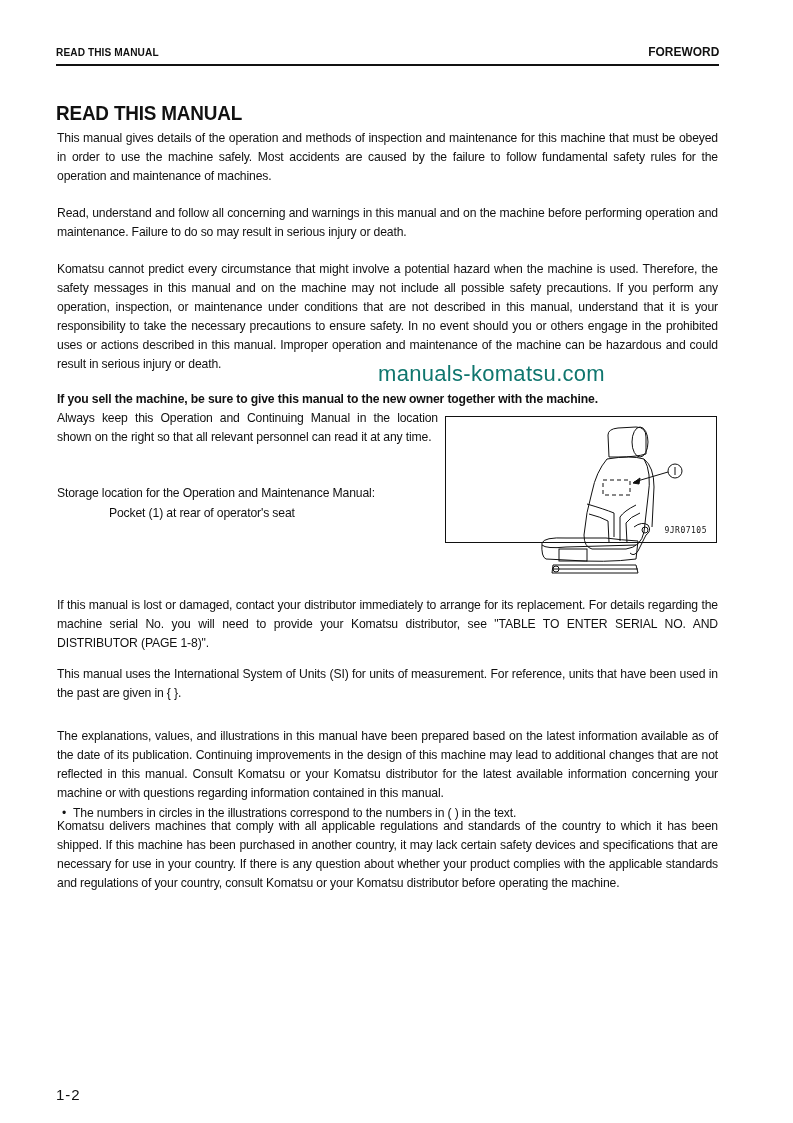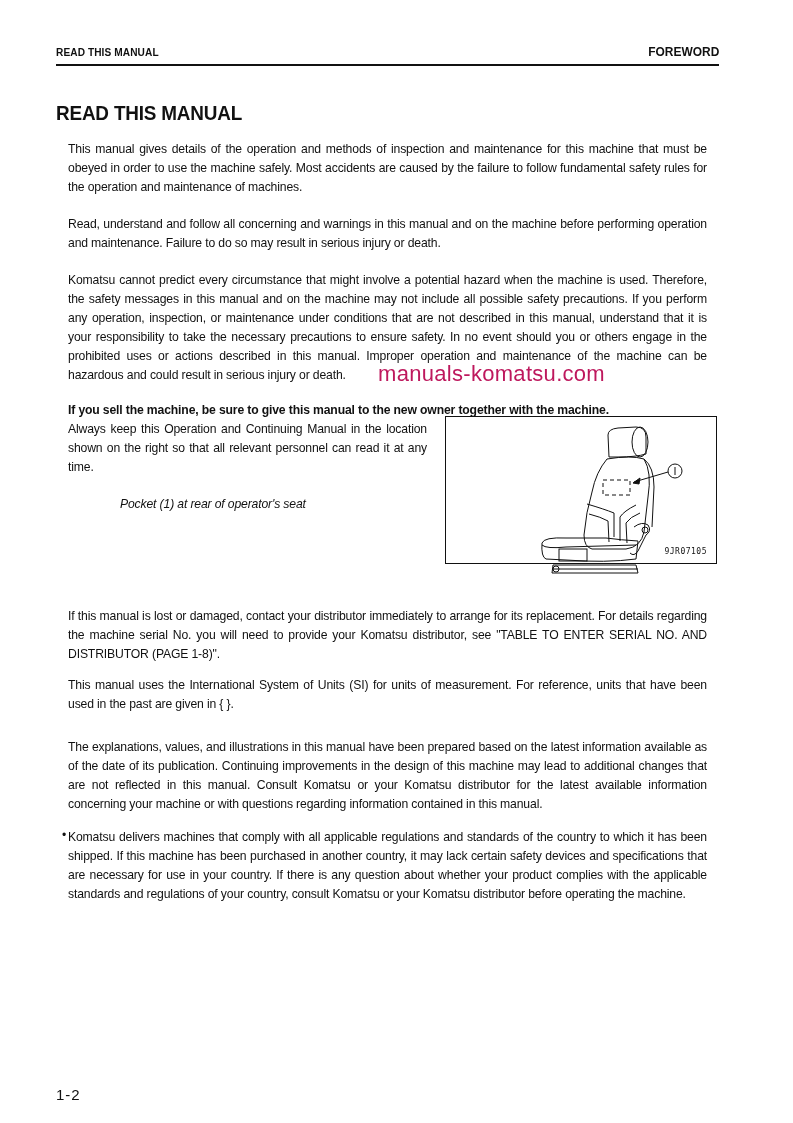--- a/index.html
+++ b/index.html
@@ -2,26 +2,26 @@
 <html><head>
 <meta charset="utf-8">
 <style>
   html, body { margin: 0; padding: 0; background: #ffffff; }
   body { width: 793px; height: 1123px; position: relative; overflow: hidden; color: #111; font-family: "Liberation Sans", sans-serif; }
   .hdr-left { position: absolute; left: 56px; top: 46px; font-size: 11px; font-weight: bold; letter-spacing: 0.1px; transform: scaleX(0.92); transform-origin: left; }
   .hdr-right { position: absolute; right: 74px; top: 44px; font-size: 13px; font-weight: bold; transform: scaleX(0.92); transform-origin: right; }
   .hdr-rule { position: absolute; left: 56px; top: 64px; width: 663px; height: 2px; background: #111; }
   .title { position: absolute; left: 56px; top: 101px; font-size: 21px; font-weight: bold; transform: scaleX(0.9); transform-origin: left; letter-spacing: -0.2px; }
   .body { position: absolute; left: 56px; width: 663px; font-size: 12.2px; line-height: 18.9px; text-align: justify; letter-spacing: -0.15px; }
-  .body p { margin: 12px; }
+  .body p { margin: 1px; }
   .narrow { width: 383px; }
-  .watermark { position: absolute; left: 378px; top: 361px; font-size: 22px; color: #be185d; letter-spacing: 0.3px; }
-  .figure { position: absolute; left: 445px; top: 416px; width: 272px; height: 148px; border: 1px solid #111; box-sizing: border-box; }
+  .watermark { position: absolute; left: 378px; top: 361px; font-size: 22px; color: #0f766e; letter-spacing: 0.3px; }
+  .figure { position: absolute; left: 445px; top: 416px; width: 272px; height: 127px; border: 1px solid #111; box-sizing: border-box; }
   .fig-code { position: absolute; right: 9px; bottom: 7px; font-size: 8px; font-family: "DejaVu Sans Mono", monospace; letter-spacing: 0.5px; }
-  .indent { padding-left: 52px; font-style: italic; }
+  .indent { padding-left: 52px; }
   .bullet-row { display: flex; padding-left: 6px; }
   .bullet-dot { width: 11px; flex: none; }
   .example { padding-left: 17px; }
   .page-no { position: absolute; left: 56px; top: 1086px; font-size: 15px; letter-spacing: 1px; }
 </style>
 </head>
 <body>
 
 <div class="hdr-left">READ THIS MANUAL</div>
 <div class="hdr-right">FOREWORD</div>
@@ -45,20 +45,21 @@
 
 <div class="body" style="top:389px;font-weight:bold;">
   <p>If you sell the machine, be sure to give this manual to the new owner together with the machine.</p>
 </div>
 
 <div class="body narrow" style="top:408px;">
   <p>Always keep this Operation and Continuing Manual in the location shown on the right so that all relevant personnel can read it at any time.</p>
 </div>
 
 <div class="body narrow" style="top:483px; text-align:left;">
+  <p>Storage location for the Operation and Maintenance Manual:</p>
   <p class="indent">Pocket (1) at rear of operator's seat</p>
 </div>
 
 <div class="figure">
   <svg width="270" height="161" viewBox="0 0 270 161" fill="none" stroke="#111" stroke-width="1">
 
     <path d="M162 18 Q162 12 172 11 L190 10 Q200 10 200 20 L200 37 Q190 40 172 40 L163 40 Z"></path>
     <ellipse cx="194" cy="25" rx="8" ry="15"></ellipse>
 
     <path d="M161 42 Q150 55 146 75 Q140 95 138 118 Q138 130 146 132 L180 132 Q195 130 198 115 L202 80 Q206 55 198 42 Q185 38 161 42 Z"></path>
@@ -95,20 +96,21 @@
 </div>
 
 <div class="body" style="top:664px;">
   <p>This manual uses the International System of Units (SI) for units of measurement. For reference, units that have been used in the past are given in { }.</p>
 </div>
 
 <div class="body" style="top:726px;">
   <p>The explanations, values, and illustrations in this manual have been prepared based on the latest information available as of the date of its publication. Continuing improvements in the design of this machine may lead to additional changes that are not reflected in this manual. Consult Komatsu or your Komatsu distributor for the latest available information concerning your machine or with questions regarding information contained in this manual.</p>
   <div class="bullet-row">
     <span class="bullet-dot">•</span>
+    <span>The numbers in circles in the illustrations correspond to the numbers in ( ) in the text.</span>
   </div>
 </div>
 
 <div class="body" style="top:816px;">
   <p>Komatsu delivers machines that comply with all applicable regulations and standards of the country to which it has been shipped. If this machine has been purchased in another country, it may lack certain safety devices and specifications that are necessary for use in your country. If there is any question about whether your product complies with the applicable standards and regulations of your country, consult Komatsu or your Komatsu distributor before operating the machine.</p>
 </div>
 
 <div class="page-no">1-2</div>
 
 </body></html>

